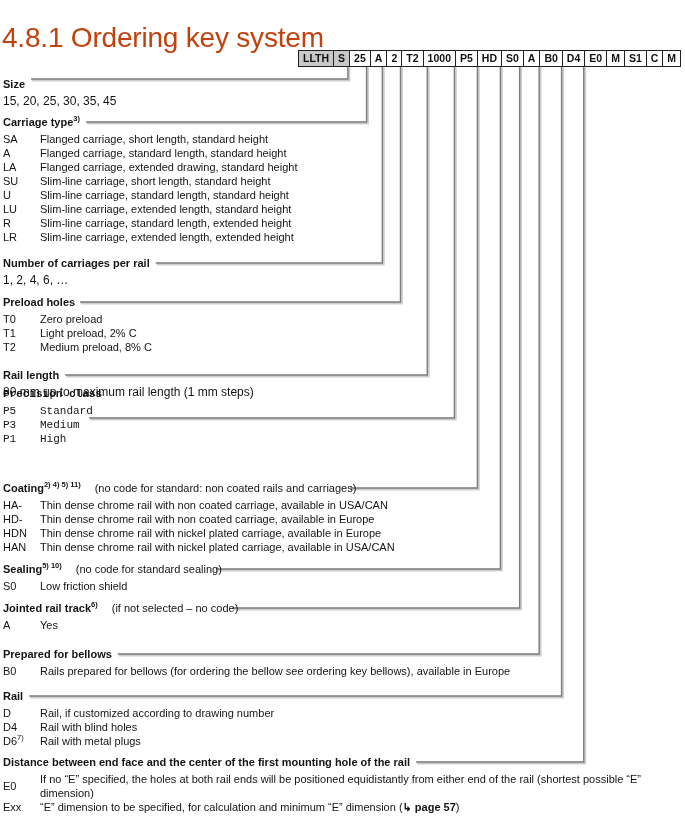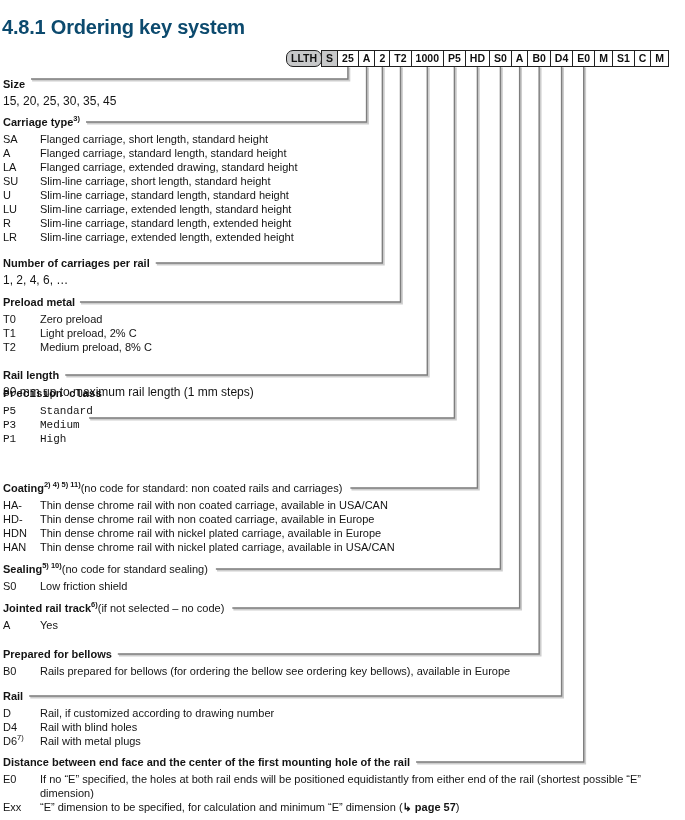--- a/index.html
+++ b/index.html
@@ -3,41 +3,41 @@
 <meta charset="utf-8">
 <style>
   html,body { margin:0; padding:0; }
   body {
     width:685px; height:820px; position:relative; overflow:hidden;
     background:#ffffff; color:#141414;
     font-family:"Liberation Sans", sans-serif;
   }
   .page-title {
     position:absolute; left:2px; top:3px;
-    font-size:20px; font-weight:bold; color:#0c4a6e; letter-spacing:-0.2px;
+    font-size:28px; font-weight:normal; color:#c2410c; letter-spacing:-0.2px;
     white-space:nowrap;
   }
   
   .key-row { position:absolute; left:286px; top:50px; display:flex; }
   .kbox {
     border:1px solid #202020; margin-left:-1px; background:#ffffff;
     height:15px; line-height:15px; padding:0 4px; min-width:6px;
     font-size:10.5px; font-weight:bold; text-align:center; white-space:nowrap;
     color:#101010;
   }
-  .kbox:first-child { margin-left:0;border-radius:7px; }
+  .kbox:first-child { margin-left:12px; }
   .kbox.shaded { background:#c7c8c9; }
   
   .section { position:absolute; left:3px; right:12px; }
   .sec-head { font-size:11px; line-height:13px; height:13px; margin-bottom:3px; white-space:nowrap; }
   .sec-head .htext { display:inline-block; }
   .sec-head .ttl { font-weight:bold; }
   .sec-head sup { font-size:7.5px; line-height:0; font-weight:bold; }
-  .sec-head .note { font-weight:normal; margin-left:0; }
-  .row { display:flex; font-size:11px; line-height:14px; min-height:14px; }
+  .sec-head .note { font-weight:normal; margin-left:14px; }
+  .row { display:flex; align-items:center; font-size:11px; line-height:14px; min-height:14px; }
   .code { flex:0 0 37px; width:37px; }
   .code sup { font-size:7.5px; line-height:0; }
   .desc { flex:1; }
   .plain { font-size:12px; line-height:14px; }
   .pref { font-weight:bold; }
   .section-e-distance { right:34px; }
   #overlay { position:absolute; left:0; top:0; width:685px; height:820px; pointer-events:none; }
 </style>
 </head>
 <body>
@@ -130,21 +130,21 @@
       <div class="row">
         <span class="code"><span>LR</span></span>
         <span class="desc"><span>Slim-line carriage, extended length, extended height</span></span>
       </div>
     </div>
     <div class="section section-carriages-per-rail" style="top: 257px;">
       <div class="sec-head"><span class="htext"><span class="ttl">Number of carriages per rail</span></span></div>
       <div class="plain">1, 2, 4, 6, …</div>
     </div>
     <div class="section section-preload-class" style="top: 296px;">
-      <div class="sec-head"><span class="htext"><span class="ttl">Preload metal</span></span></div>
+      <div class="sec-head"><span class="htext"><span class="ttl">Preload holes</span></span></div>
       <div class="row">
         <span class="code"><span>T0</span></span>
         <span class="desc"><span>Zero preload</span></span>
       </div>
       <div class="row">
         <span class="code"><span>T1</span></span>
         <span class="desc"><span>Light preload, 2% C</span></span>
       </div>
       <div class="row">
         <span class="code"><span>T2</span></span>

